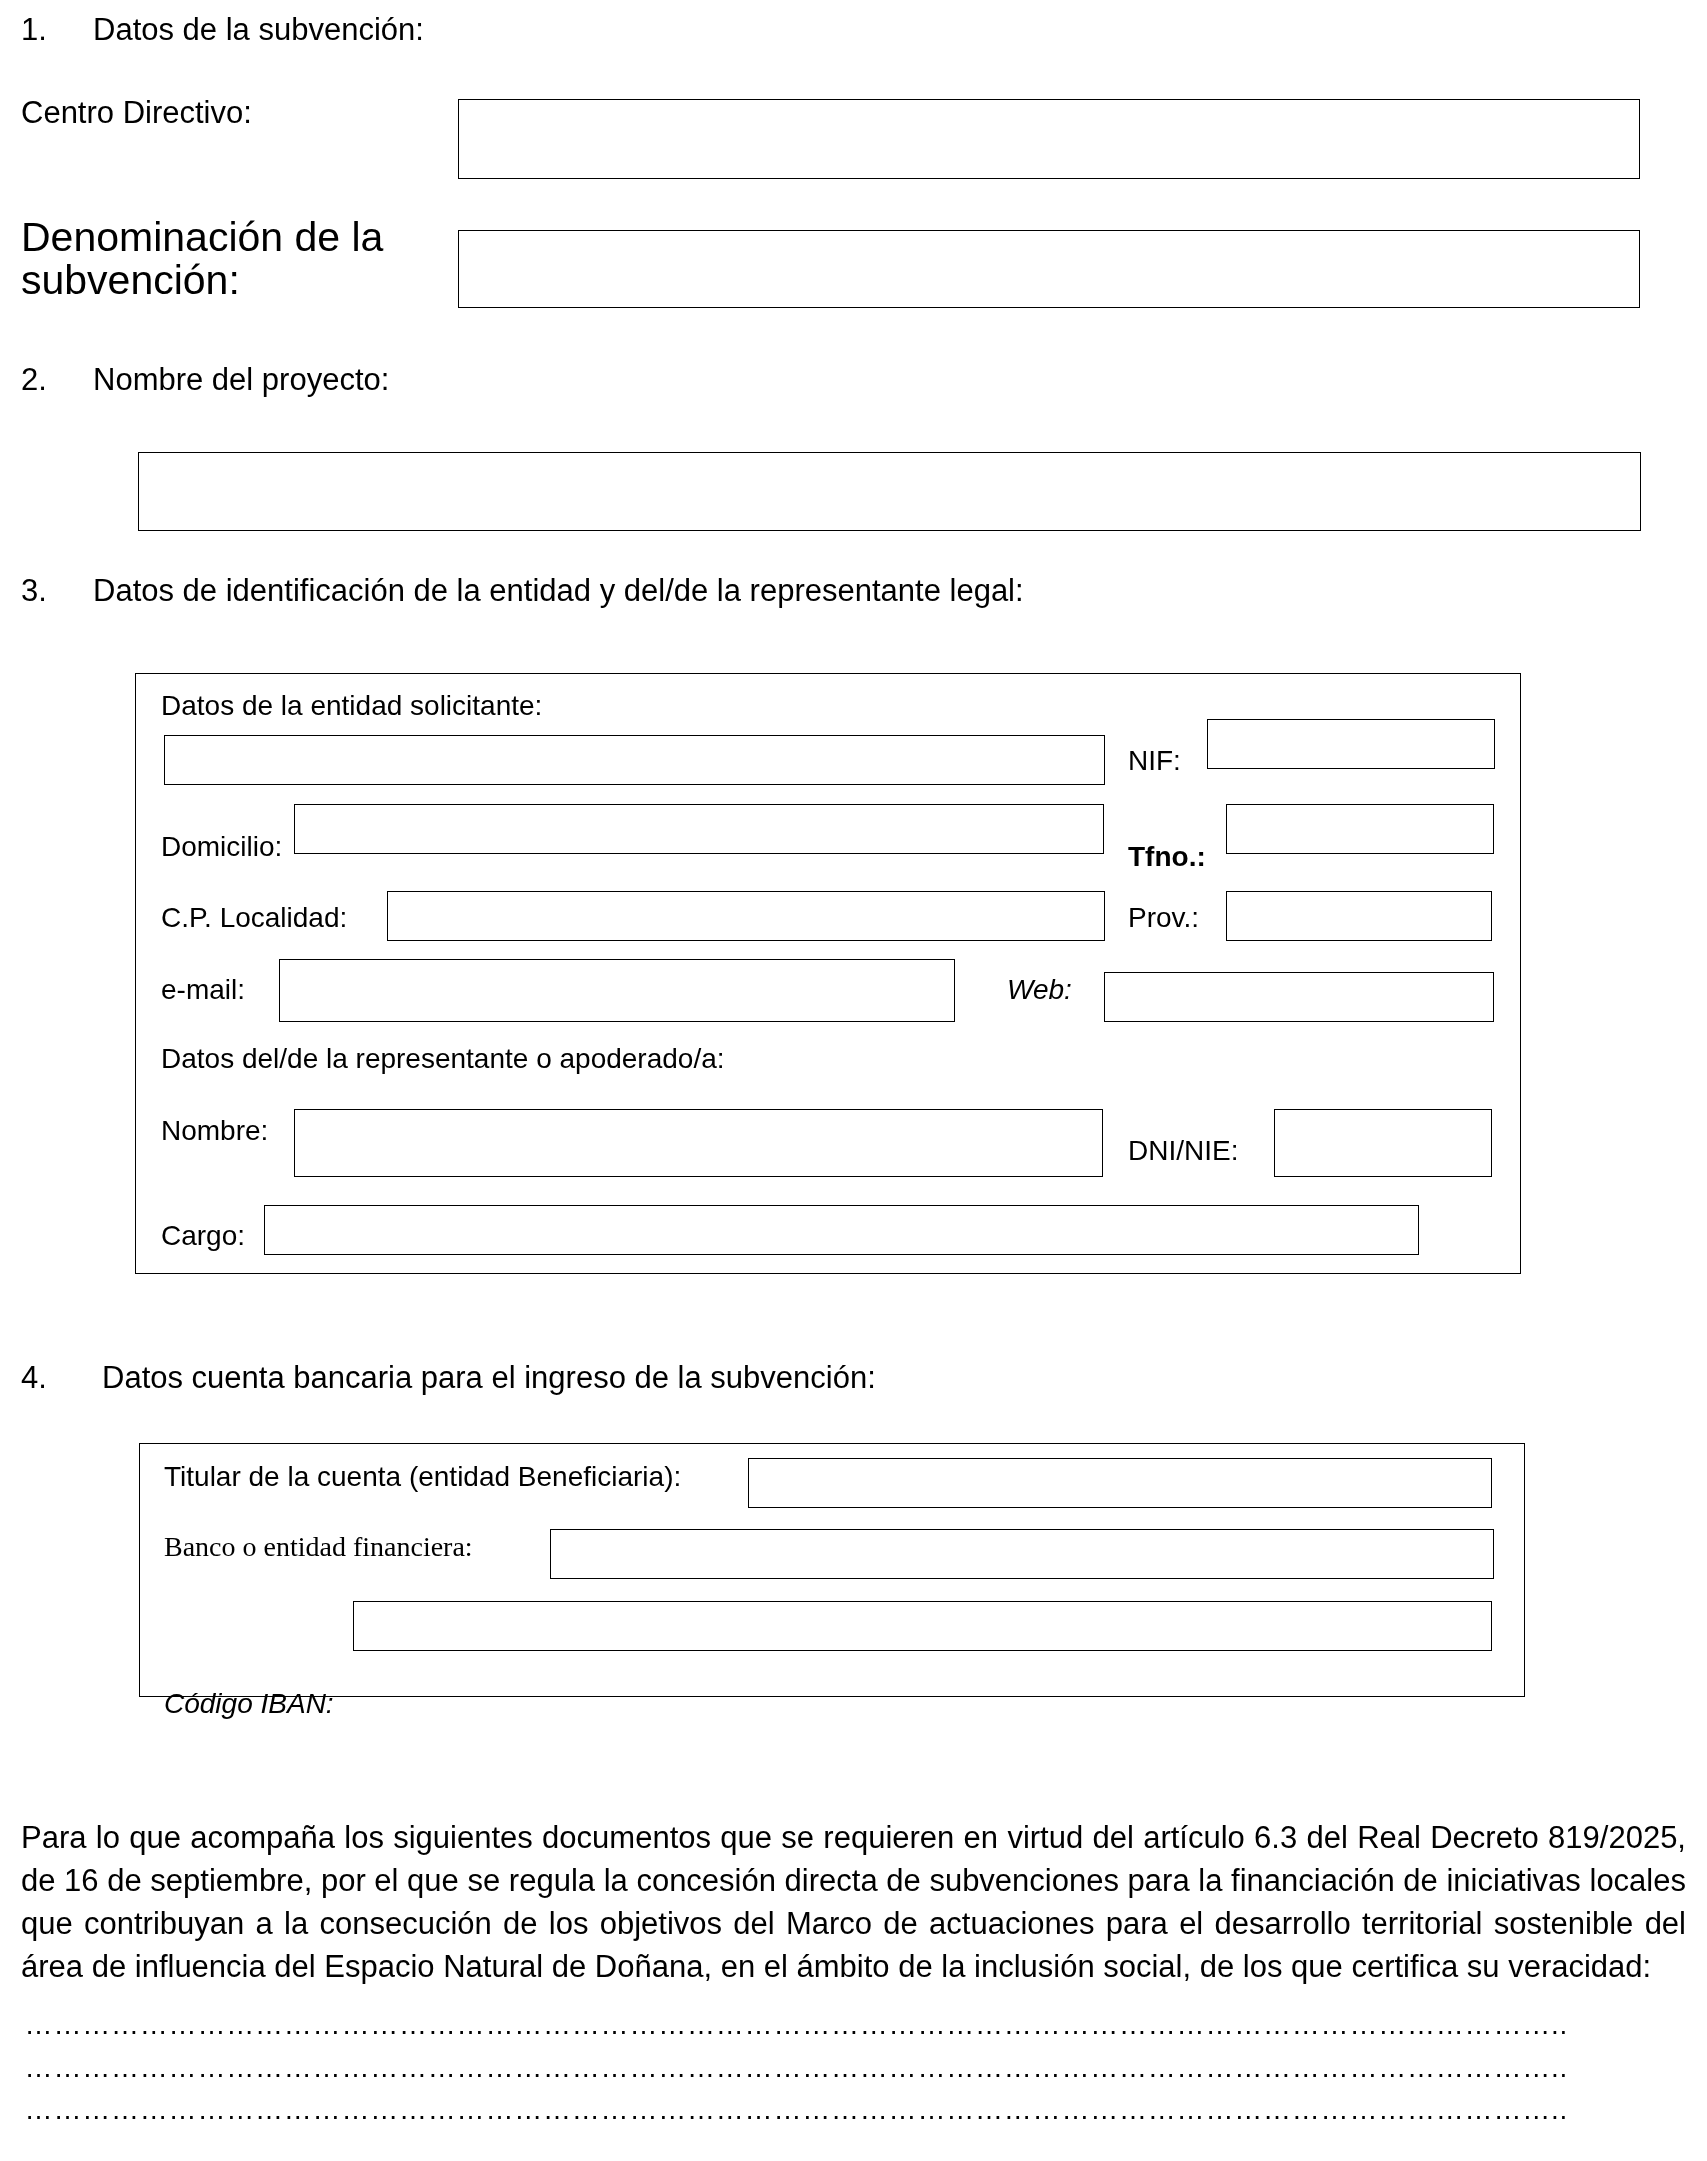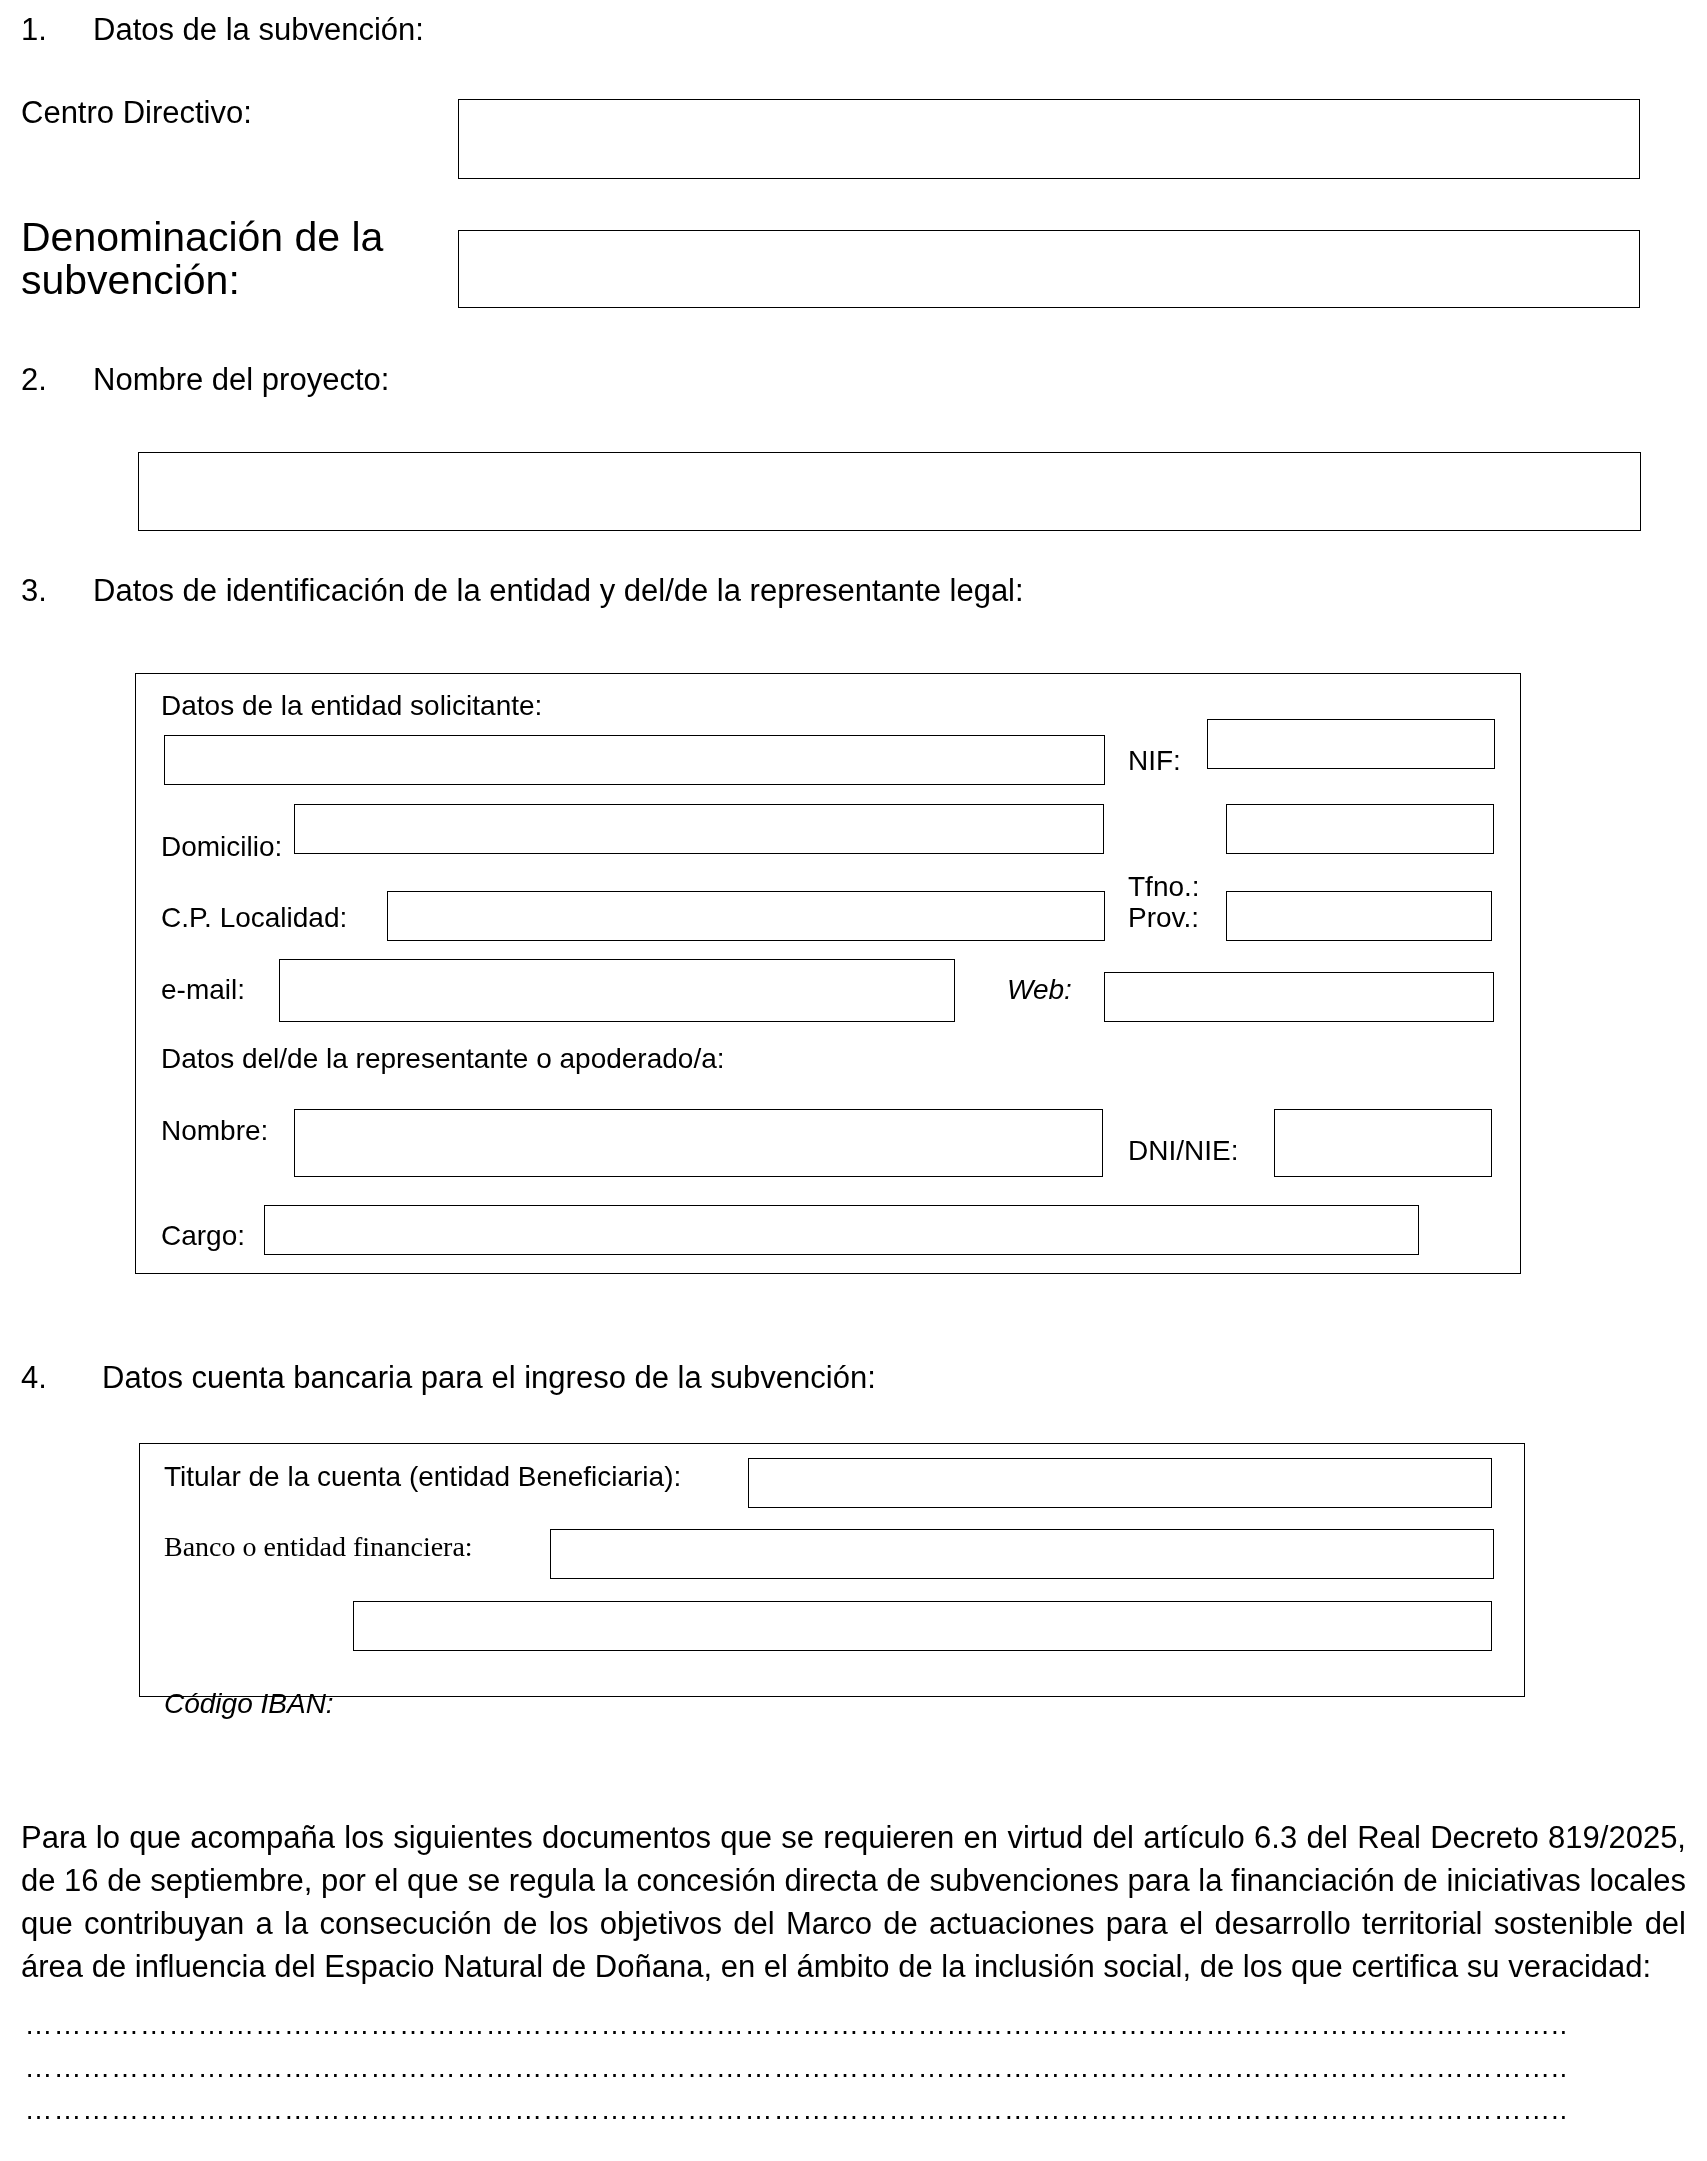--- a/index.html
+++ b/index.html
@@ -58,21 +58,21 @@
 </div>
 <div class="abs sm" style="left:1128px; top:724px;margin-top:20px;">NIF:</div>
 <div class="box" style="left:1207px; top:719px; width:288px; height:50px;">
   <span></span>
 </div>
 
 <div class="abs sm" style="left:161px; top:830px;">Domicilio:</div>
 <div class="box" style="left:294px; top:804px; width:810px; height:50px;">
   <span></span>
 </div>
-<div class="abs sm" style="left:1128px; top:870px;">Tfno.:</div>
+<div class="abs sm" style="left:1128px; top:840px;font-weight:bold;">Tfno.:</div>
 <div class="box" style="left:1226px; top:804px; width:268px; height:50px;">
   <span></span>
 </div>
 
 <div class="abs sm" style="left:161px; top:901px;">C.P. Localidad:</div>
 <div class="box" style="left:387px; top:891px; width:718px; height:50px;">
   <span></span>
 </div>
 <div class="abs sm" style="left:1128px; top:901px;">Prov.:</div>
 <div class="box" style="left:1226px; top:891px; width:266px; height:50px;">

